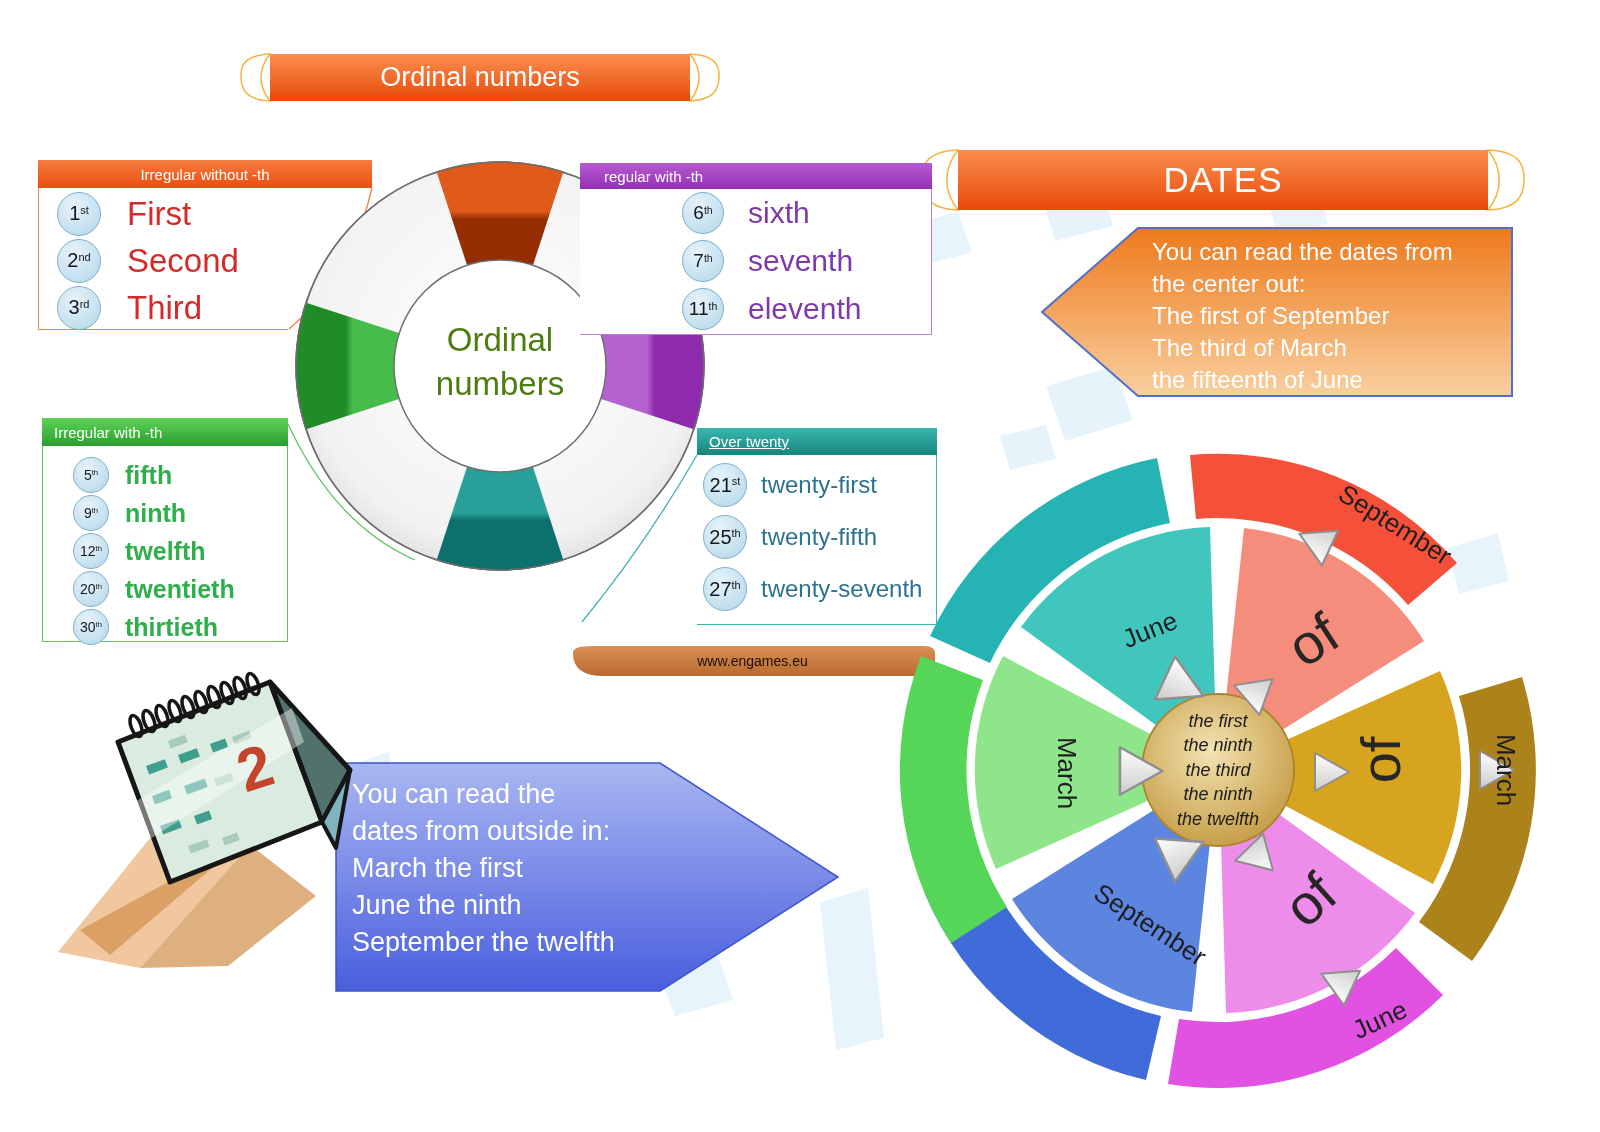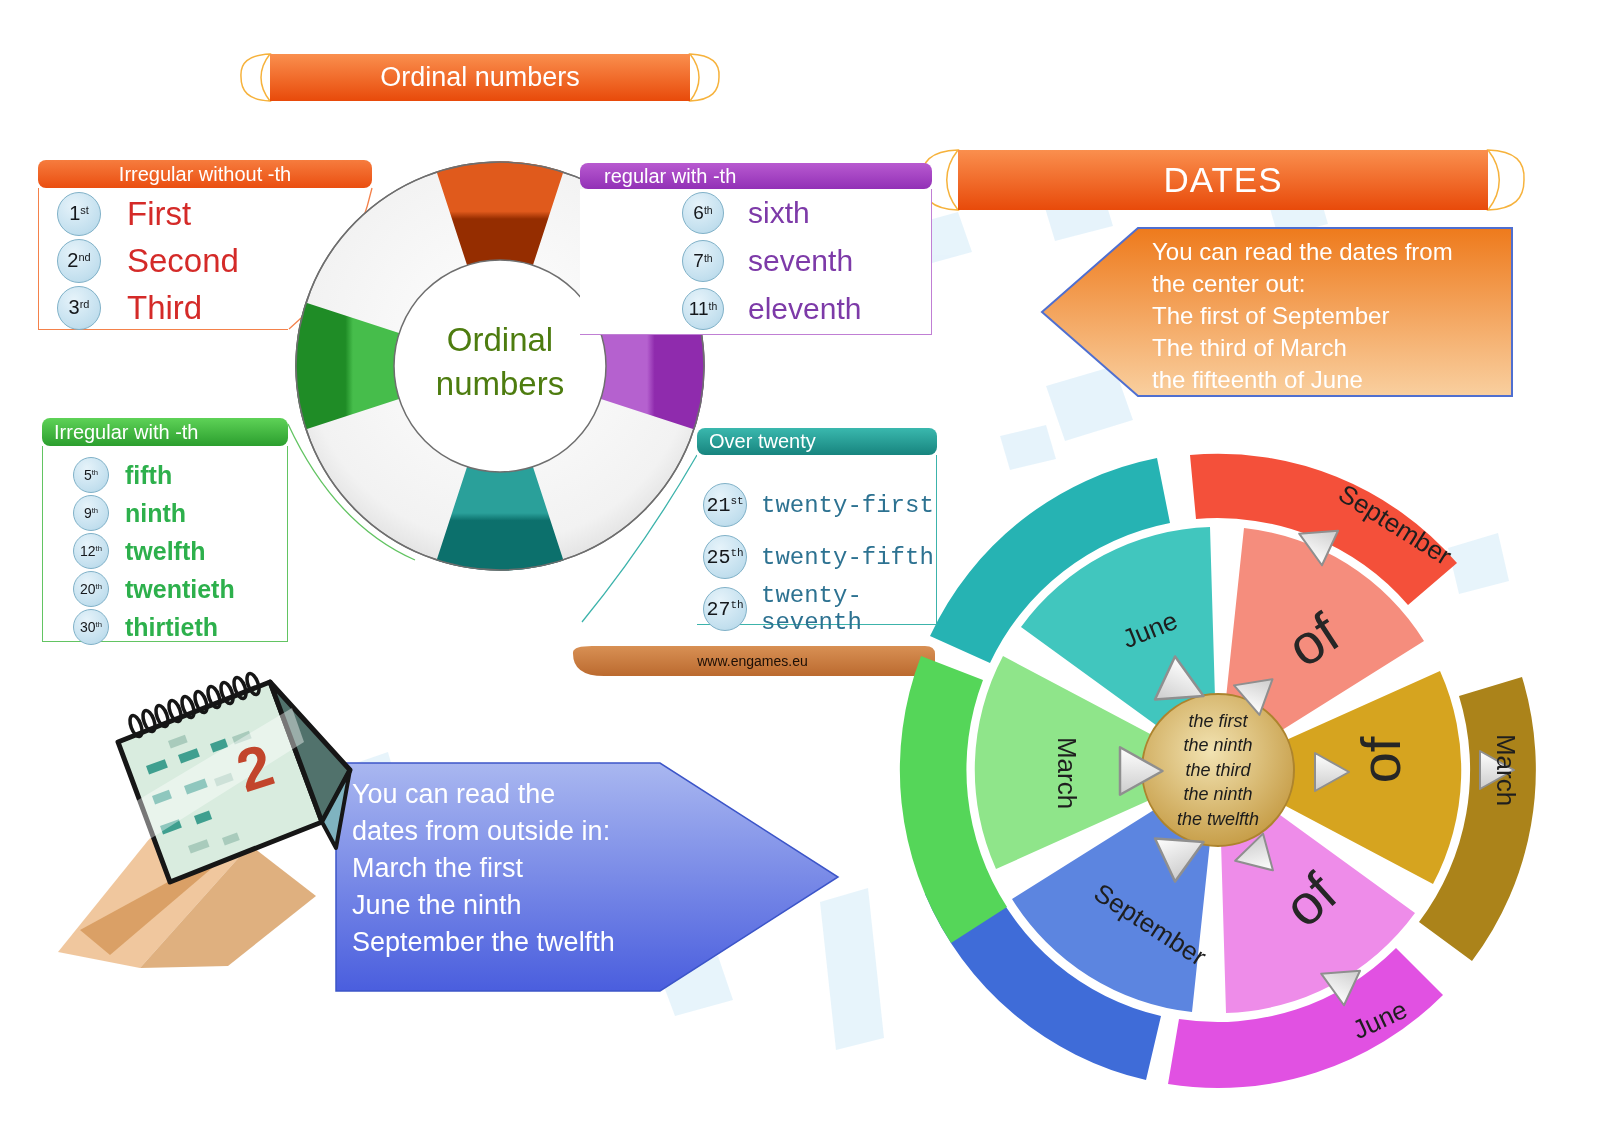--- a/index.html
+++ b/index.html
@@ -7,34 +7,34 @@
        font-family:"Liberation Sans", sans-serif;}
   .lbl{position:absolute;white-space:nowrap;transform:translate(-50%,-50%);}
   svg{position:absolute;left:0;top:0;}
 
   
   .ribbon-text{position:absolute;color:#fff;display:flex;align-items:center;justify-content:center;}
   .ribbon-text.small{left:270px;top:54px;width:420px;height:47px;font-size:27px;}
   .ribbon-text.big{left:958px;top:150px;width:530px;height:60px;font-size:35px;letter-spacing:1px;}
 
   
-  .hdr{position:absolute;color:#fff;font-size:20px;display:flex;align-items:center;border-radius:8px;}
+  .hdr{position:absolute;color:#fff;font-size:15px;display:flex;align-items:center;}
   .hdr.orange{left:38px;top:160px;width:334px;height:28px;justify-content:center;
       background:linear-gradient(180deg,#f67c3e,#ea4e10);}
   .hdr.purple{left:580px;top:163px;width:352px;height:26px;padding-left:24px;box-sizing:border-box;
       background:linear-gradient(180deg,#b85ad0,#9230b6);}
   .hdr.green{left:42px;top:418px;width:246px;height:28px;padding-left:12px;box-sizing:border-box;
       background:linear-gradient(180deg,#5ed257,#2b9e2e);}
   .hdr.teal{left:697px;top:428px;width:240px;height:27px;padding-left:12px;box-sizing:border-box;
-      background:linear-gradient(180deg,#3ab8ae,#17847e);}
+      background:linear-gradient(180deg,#3ab8ae,#17847e);text-decoration:underline;}
   .body-box{position:absolute;background:#fff;box-sizing:border-box;}
   .body-box.b1{left:38px;top:188px;width:250px;height:142px;border:1px solid #f4814a;border-top:none;border-right:none;padding-top:2px;}
   .body-box.b2{left:580px;top:189px;width:352px;height:146px;border:1px solid #c07fd4;border-top:none;border-left:none;padding-left:102px;box-sizing:border-box;}
   .body-box.b3{left:42px;top:446px;width:246px;height:196px;border:1px solid #62c462;border-top:none;padding-top:10px;}
-  .body-box.b4{left:697px;top:455px;width:240px;height:170px;border:1px solid #3cb3ab;border-top:none;border-left:none;padding-top:24px;font-family:Liberation Mono, monospace;}
+  .body-box.b4{left:697px;top:455px;width:240px;height:170px;border:1px solid #3cb3ab;border-top:none;border-left:none;padding-top:4px;}
   .row{display:flex;align-items:center;}
   .b1 .row{height:47px;padding-left:18px;}
   .b2 .row{height:48px;}
   .b3 .row{height:38px;padding-left:30px;}
   .b4 .row{height:52px;padding-left:6px;}
   .circle{border-radius:50%;background:radial-gradient(circle at 38% 30%,#e6f3fa,#c2dfee 70%,#abd0e3);
       border:1px solid #7fb1c8;display:flex;align-items:center;justify-content:center;color:#15181c;flex:none;}
   .s42{width:42px;height:42px;font-size:20px;}
   .s40{width:40px;height:40px;font-size:19px;}
   .s34{width:34px;height:34px;font-size:14px;}

